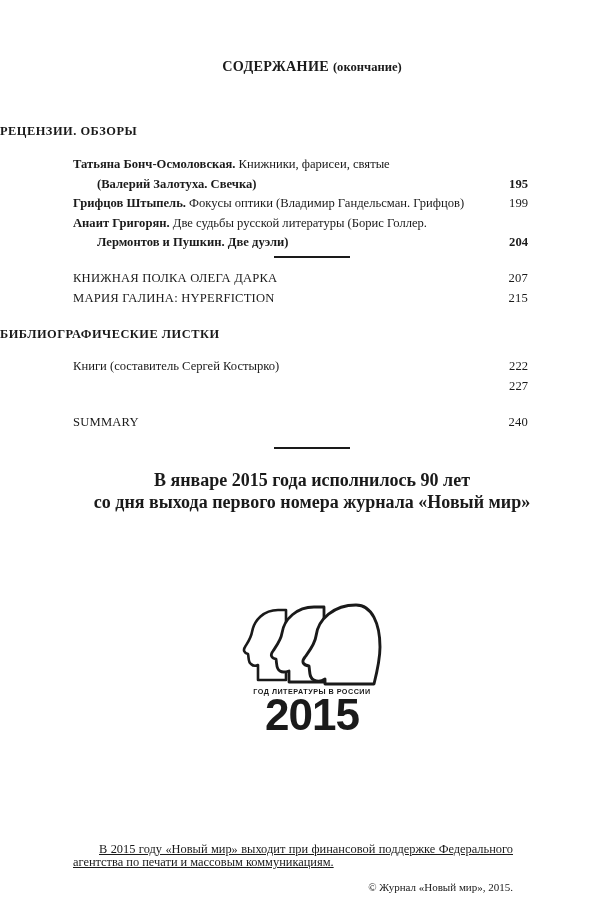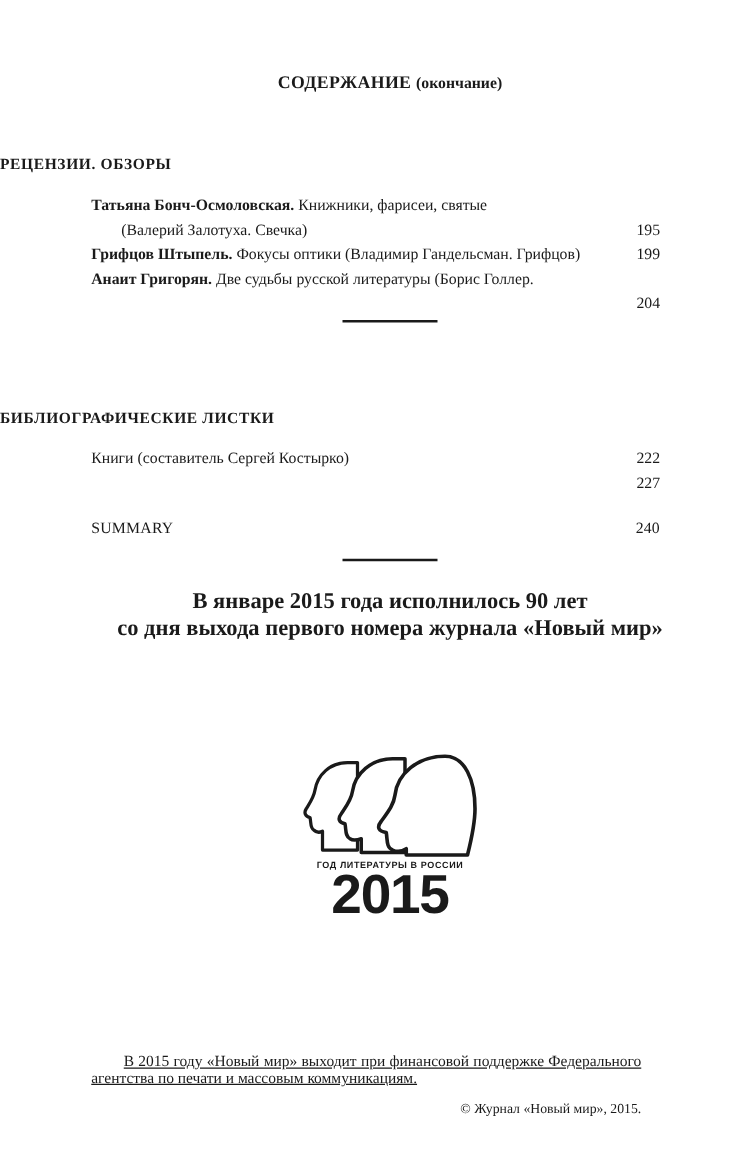--- a/index.html
+++ b/index.html
@@ -67,20 +67,21 @@
     font-size: 12.6px;
     line-height: 19.6px;
     margin-bottom: 0;
   }
   .entry .line {
     position: relative;
     white-space: nowrap;
   }
   .entry .line.cont {
     padding-left: 24px;
+    font-weight: bold;
   }
   .entry .author {
     font-weight: bold;
   }
   .pnum {
     position: absolute;
     left: 425px;
     width: 30px;
     text-align: right;
     font-size: 12.6px;
@@ -175,28 +176,43 @@
         <span class="author">Грифцов Штыпель.</span><span> Фокусы оптики (Владимир Гандельсман. Грифцов)</span>
         <span class="pnum">199</span>
       </div>
     </div>
 
     <div class="entry">
       <div class="line">
         <span class="author">Анаит Григорян.</span><span> Две судьбы русской литературы (Борис Голлер.</span>
       </div>
       <div class="line cont">
+        <span>Лермонтов и Пушкин. Две дуэли)</span>
         <span class="pnum">204</span>
       </div>
     </div>
 
   </div>
 
   <div class="rule r1"></div>
 
+  <div class="toc block2">
+    <div class="entry caps">
+      <div class="line">
+        <span>КНИЖНАЯ ПОЛКА ОЛЕГА ДАРКА</span>
+        <span class="pnum">207</span>
+      </div>
+    </div>
+    <div class="entry caps">
+      <div class="line">
+        <span>МАРИЯ ГАЛИНА: HYPERFICTION</span>
+        <span class="pnum">215</span>
+      </div>
+    </div>
+  </div>
 
   <div class="section-head bib">БИБЛИОГРАФИЧЕСКИЕ ЛИСТКИ</div>
 
   <div class="toc block3">
     <div class="entry">
       <div class="line">
         <span>Книги (составитель Сергей Костырко)</span>
         <span class="pnum">222</span>
       </div>
     </div>

